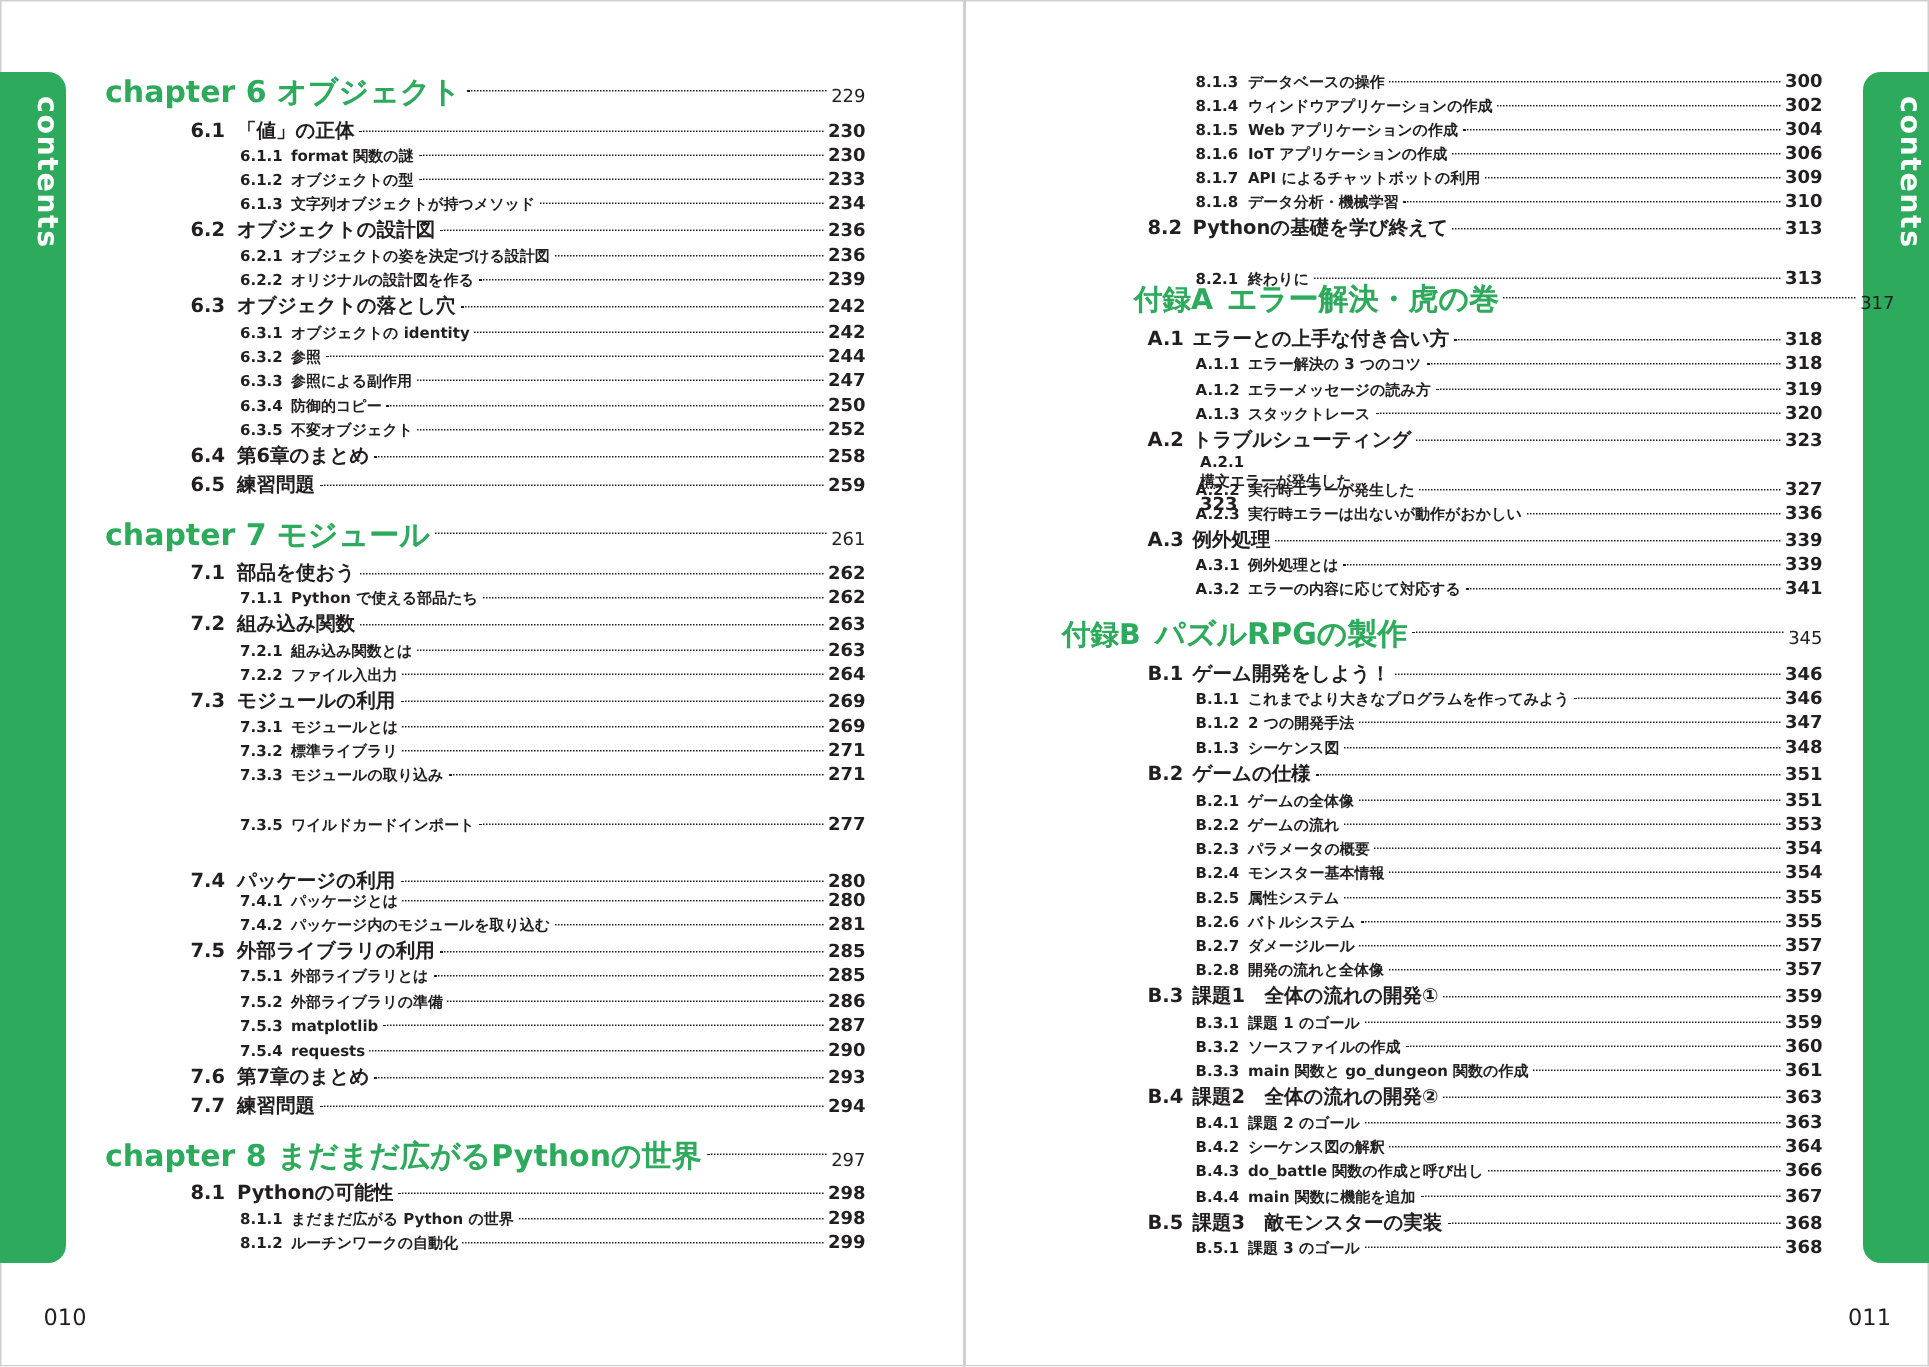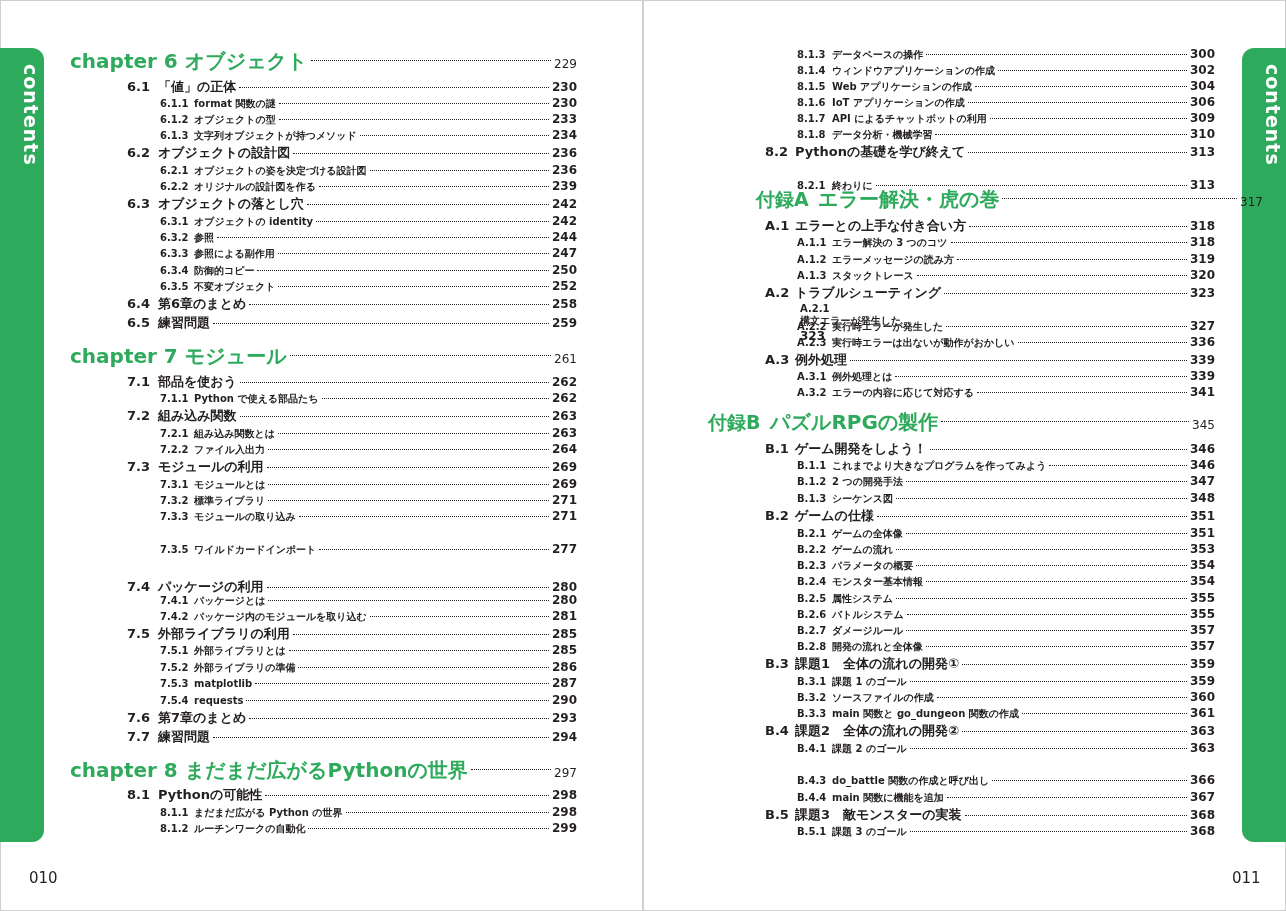--- a/index.html
+++ b/index.html
@@ -576,20 +576,26 @@
       <span class="label">課題2　全体の流れの開発②</span>
       <span class="leader"></span>
       <span class="pg">363</span>
     </div>
     <div class="row s2" style="top: 741px;">
       <span class="num">B.4.1</span>
       <span class="label">課題 2 のゴール</span>
       <span class="leader"></span>
       <span class="pg">363</span>
     </div>
+    <div class="row s2" style="top: 757px;">
+      <span class="num">B.4.2</span>
+      <span class="label">シーケンス図の解釈</span>
+      <span class="leader"></span>
+      <span class="pg">364</span>
+    </div>
     <div class="row s2" style="top: 773px;">
       <span class="num">B.4.3</span>
       <span class="label">do_battle 関数の作成と呼び出し</span>
       <span class="leader"></span>
       <span class="pg">366</span>
     </div>
     <div class="row s2" style="top: 790px;">
       <span class="num">B.4.4</span>
       <span class="label">main 関数に機能を追加</span>
       <span class="leader"></span>

